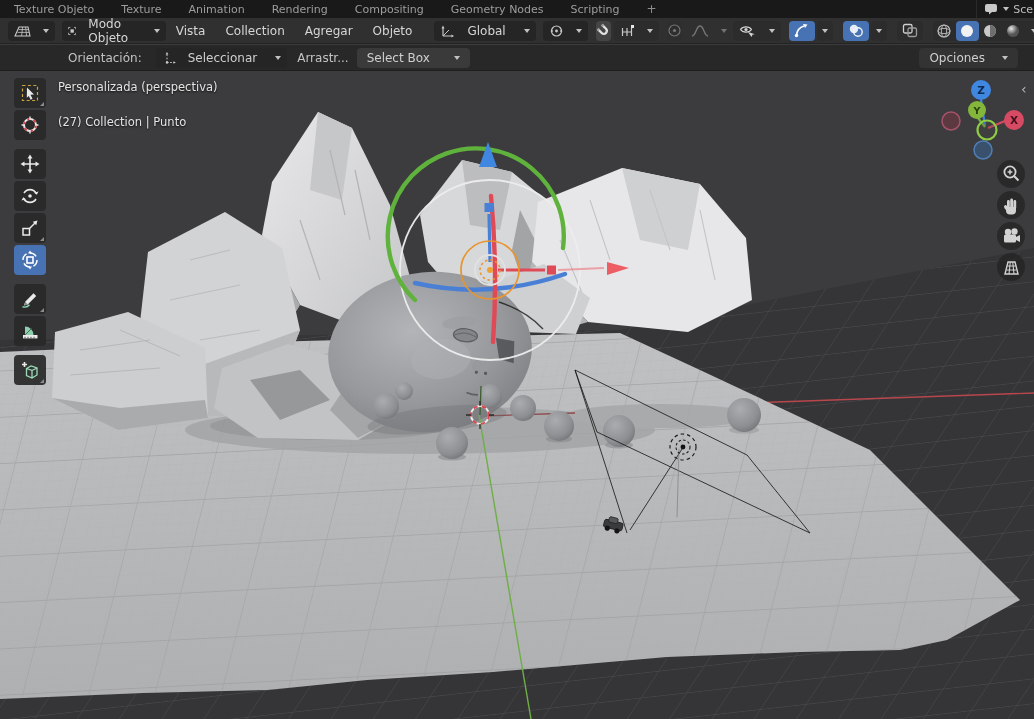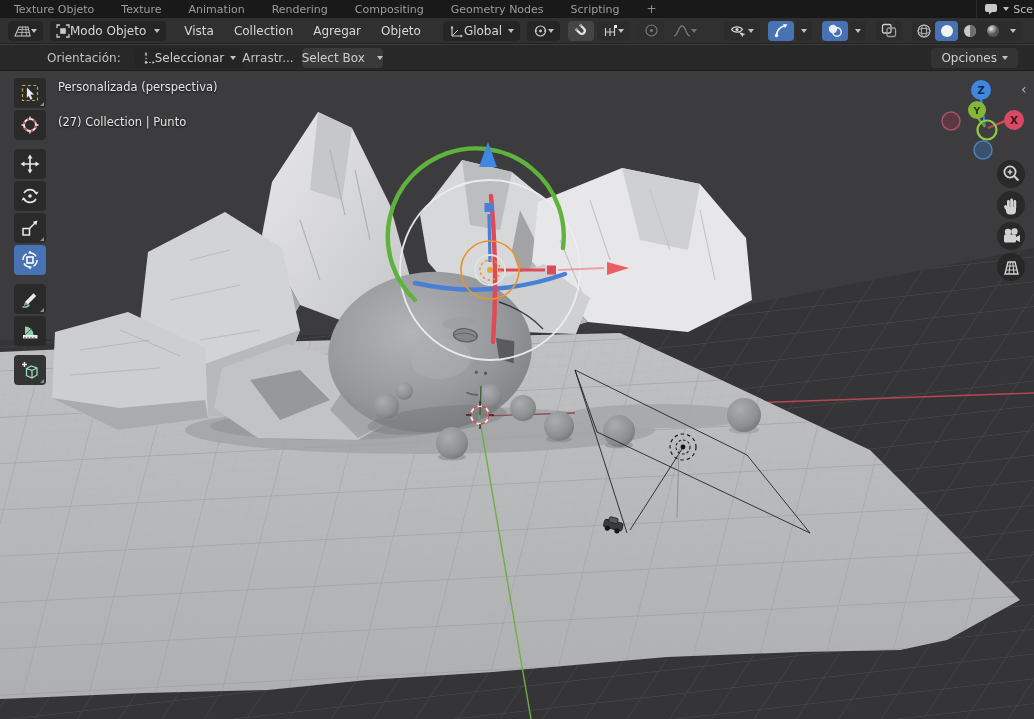--- a/index.html
+++ b/index.html
@@ -9,21 +9,21 @@
   
   .topbar{position:absolute;top:0;left:0;right:0;height:18px;background:#191919;display:flex;
           align-items:center;padding-left:14px;font-size:11px;color:#9d9d9d;z-index:30}
   .wtab{margin-right:27px;white-space:nowrap;cursor:default}
   .wtab-add{margin-right:0;color:#8f8f8f;font-size:12px}
   .scene-chip{position:absolute;right:-6px;top:0;height:18px;display:flex;align-items:center;gap:4px;
               padding-left:8px;border-left:1px solid #2a2a2a;color:#bdbdbd;font-size:11px}
   
   .hdr{position:absolute;top:18px;left:0;right:0;height:26px;background:#303030;display:flex;
        align-items:center;font-size:12px;color:#d6d6d6;z-index:30;border-bottom:1px solid #232323}
-  .hbtn{display:flex;align-items:center;gap:0;background:#252525;border-radius:4px;height:20px;
+  .hbtn{display:flex;align-items:center;gap:12px;background:#252525;border-radius:4px;height:20px;
         padding:0 6px}
   .menu-item{padding:0 10px;white-space:nowrap}
   .chev{width:0;height:0;border-left:3.5px solid transparent;border-right:3.5px solid transparent;
         border-top:4px solid #c2c2c2;display:inline-block}
   .tgl{width:26px;height:20px;border-radius:4px;background:#2c2c2c;display:flex;align-items:center;
        justify-content:center}
   .tgl.on{background:#4772b3}
   .grp{display:flex;align-items:center;background:#2c2c2c;border-radius:4px;height:20px}
   .seg{width:23px;height:20px;display:flex;align-items:center;justify-content:center;border-radius:4px}
   .seg.on{background:#4772b3}
@@ -211,33 +211,33 @@
         </svg>
       </div>
       <div class="seg" style="width:18px">
         <i class="chev"></i>
       </div>
     </div>
   </div>
 </div>
 
 <div class="tset">
-  <span class="lbl" style="margin-left:47px;color:#c3c3c3">Orientación:</span>
+  <span class="lbl" style="margin-left:68px;color:#c3c3c3">Orientación:</span>
   <div class="hbtn" style="margin-left:14px;background:#252525">
     <svg width="14" height="14" viewBox="0 0 14 14">
       <path d="M5,11.5 V3" stroke="#c9c9c9" stroke-width="1" stroke-dasharray="1.6 1.6" fill="none"></path>
       <path d="M5,11.5 H12" stroke="#c9c9c9" stroke-width="1" stroke-dasharray="1.6 1.6" fill="none"></path>
       <path d="M3.6,3.5 L5,1 L6.4,3.5 Z M11.5,10.2 L13.8,11.5 L11.5,12.8 Z" fill="#c9c9c9"></path>
       <circle cx="5" cy="11.5" r="1.2" fill="#c9c9c9"></circle>
     </svg>
     <span>Seleccionar</span>
     <i class="chev" style="margin-left:6px"></i>
   </div>
-  <span class="lbl" style="color:#c3c3c3">Arrastr...</span>
-  <div class="hbtn" style="margin-left:8px;background:#3a3a3a;padding:0 0">
+  <span class="lbl" style="margin-left:10px;color:#c3c3c3">Arrastr...</span>
+  <div class="hbtn" style="margin-left:8px;background:#3a3a3a;padding:0 10px">
     <span>Select Box</span>
     <i class="chev" style="margin-left:12px"></i>
   </div>
   <div class="hbtn" style="margin-left:auto;margin-right:16px;background:#333333;padding:0 10px">
     <span>Opciones</span>
     <i class="chev" style="margin-left:5px"></i>
   </div>
 </div>
 
 <div class="viewport">

